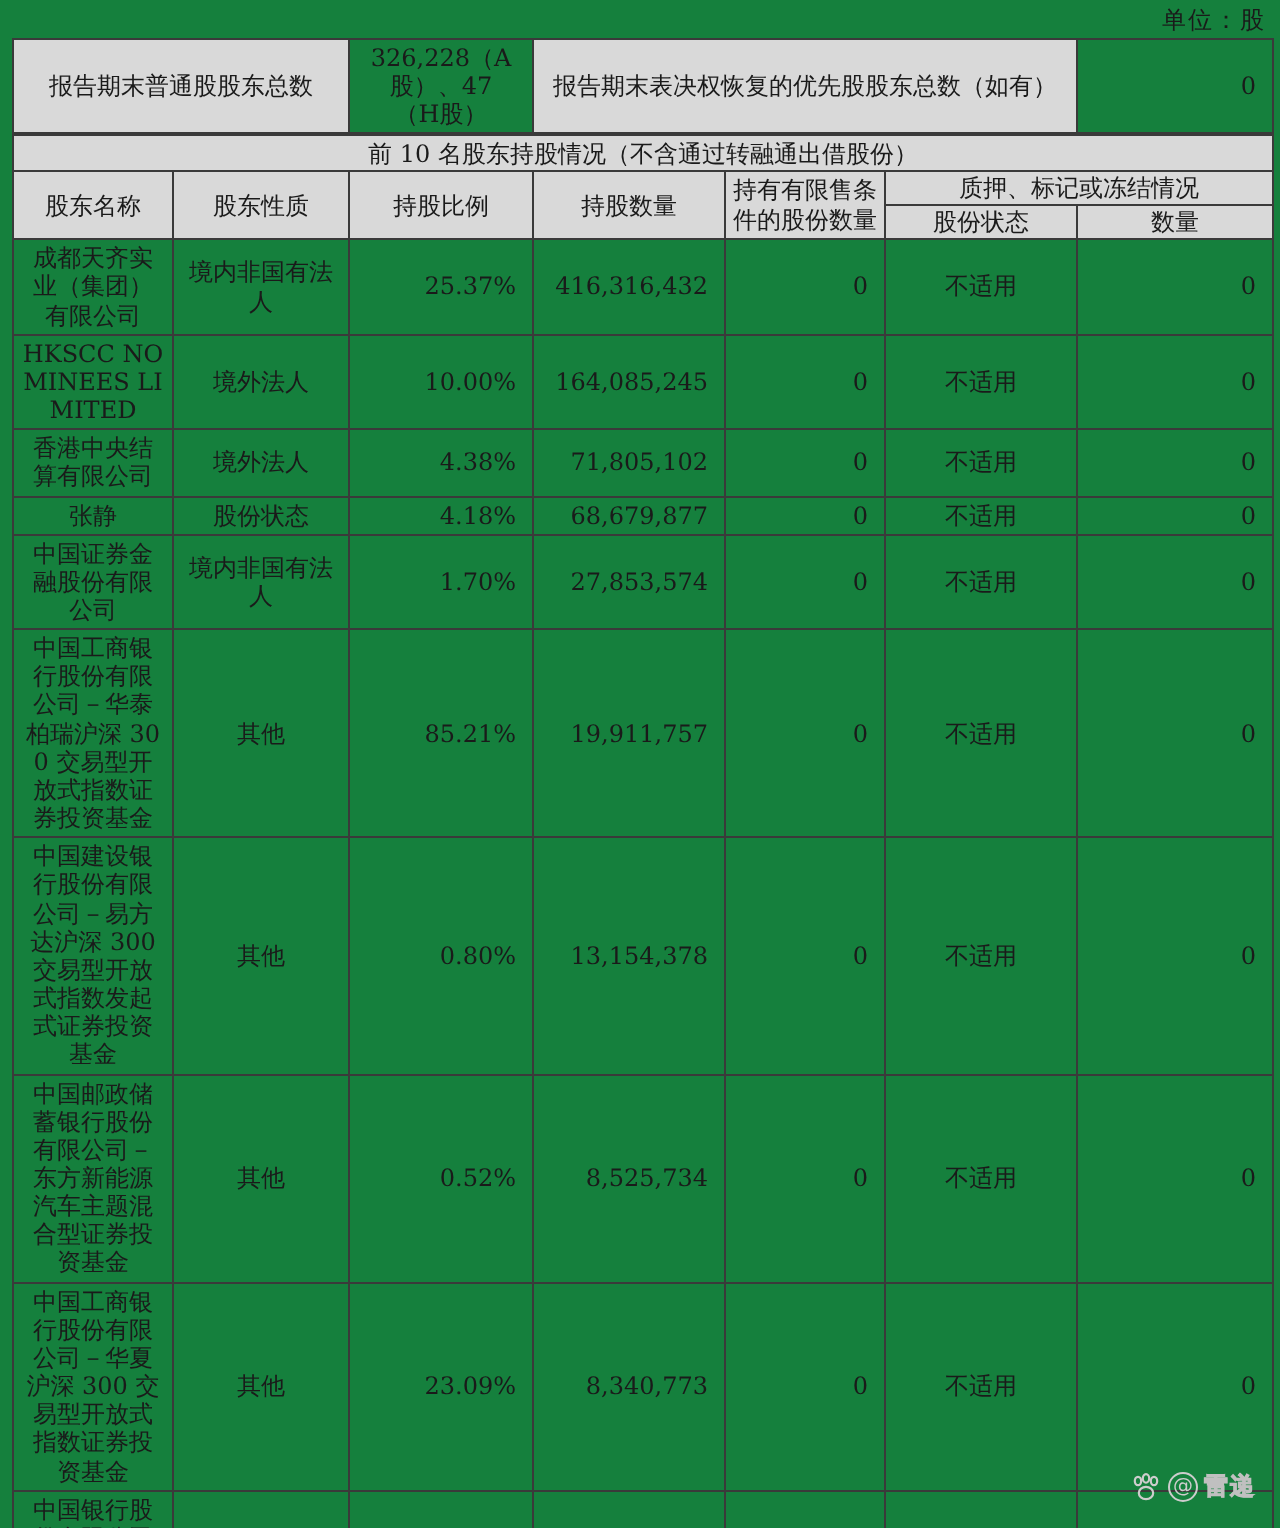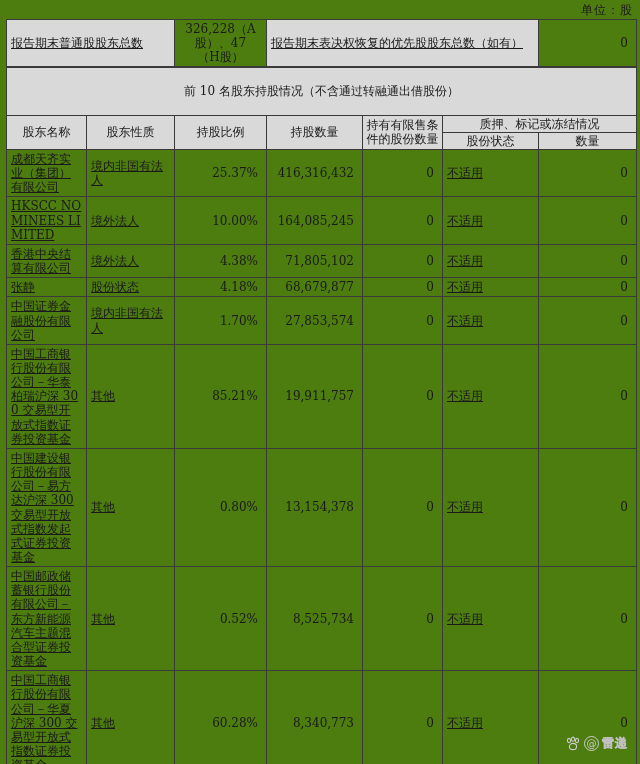--- a/index.html
+++ b/index.html
@@ -6,21 +6,21 @@
   html, body { margin: 0; padding: 0; }
   body {
     width: 640px; height: 764px;
     background: #ffffff;
     font-family: "DejaVu Serif", "Liberation Serif", serif;
     color: #1a1a1a;
   }
   .page {
     position: relative;
     width: 640px; height: 764px;
-    background: #4d7c0f;
+    background: #15803d;
     overflow: hidden;
   }
   .unit-label {
     position: absolute;
     top: 2px; right: 7px;
     font-size: 12px;
     letter-spacing: 1px;
   }
   table.sh-table {
     position: absolute;
@@ -34,23 +34,23 @@
   table.sh-table td {
     border: 1px solid #3a3a3a;
     padding: 2px 4px;
     vertical-align: middle;
     overflow: hidden;
     word-break: break-all;
   }
   .gray { background: #d9d9d9; }
   .c { text-align: center; }
   .r { text-align: right; padding-right: 8px !important; }
-  .l { text-align: left; text-decoration: underline; }
+  .l { text-align: center; }
   tr.summary-row { height: 46px; }
-  tr.band-row td { border-top-width: 2px; height: 18px; padding: 16px 4px; }
+  tr.band-row td { border-top-width: 2px; height: 18px; padding: 1px 4px; }
   tr.head-row-1 td, tr.head-row-2 td { height: 16px; padding: 1px 2px; }
   td.name-cell { padding: 2px 3px; margin-top: 32px; }
   .watermark {
     position: absolute;
     right: 12px; bottom: 12px;
     display: flex;
     align-items: center;
     gap: 3px;
     color: #cdcdcd;
     user-select: none;
@@ -183,21 +183,21 @@
         <td class="l">其他</td>
         <td class="r">0.52%</td>
         <td class="r">8,525,734</td>
         <td class="r">0</td>
         <td class="l">不适用</td>
         <td class="r">0</td>
       </tr>
       <tr>
         <td class="l name-cell">中国工商银行股份有限公司－华夏沪深 300 交易型开放式指数证券投资基金</td>
         <td class="l">其他</td>
-        <td class="r">60.28%</td>
+        <td class="r">23.09%</td>
         <td class="r">8,340,773</td>
         <td class="r">0</td>
         <td class="l">不适用</td>
         <td class="r">0</td>
       </tr>
       <tr>
         <td class="l name-cell">中国银行股份有限公司－嘉实沪深 300 交易型开放式指数证券投资基金</td>
         <td class="l">其他</td>
         <td class="r">0.49%</td>
         <td class="r">8,044,200</td>

